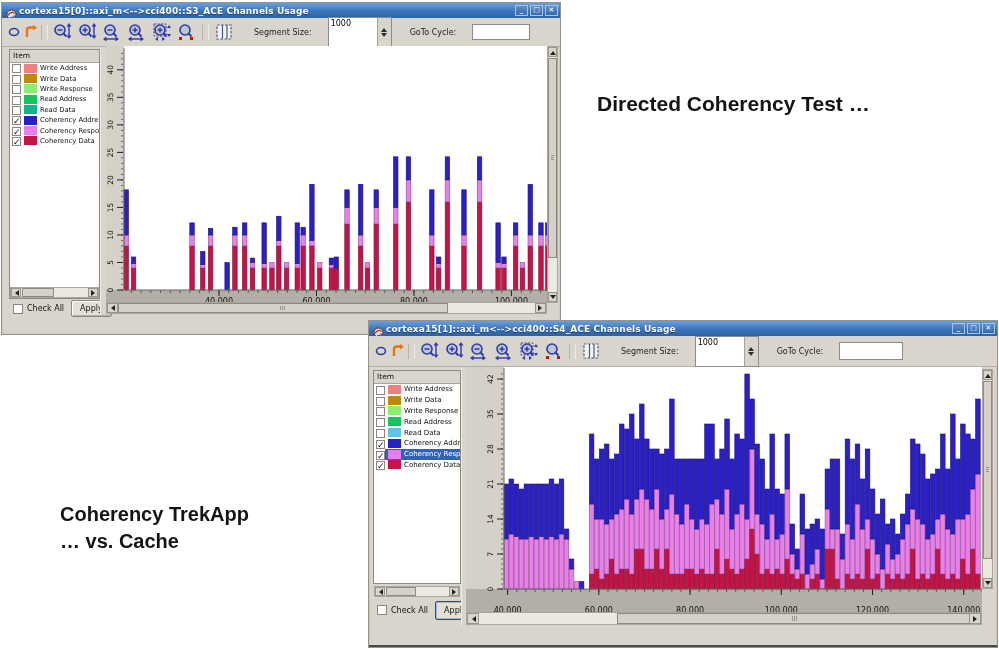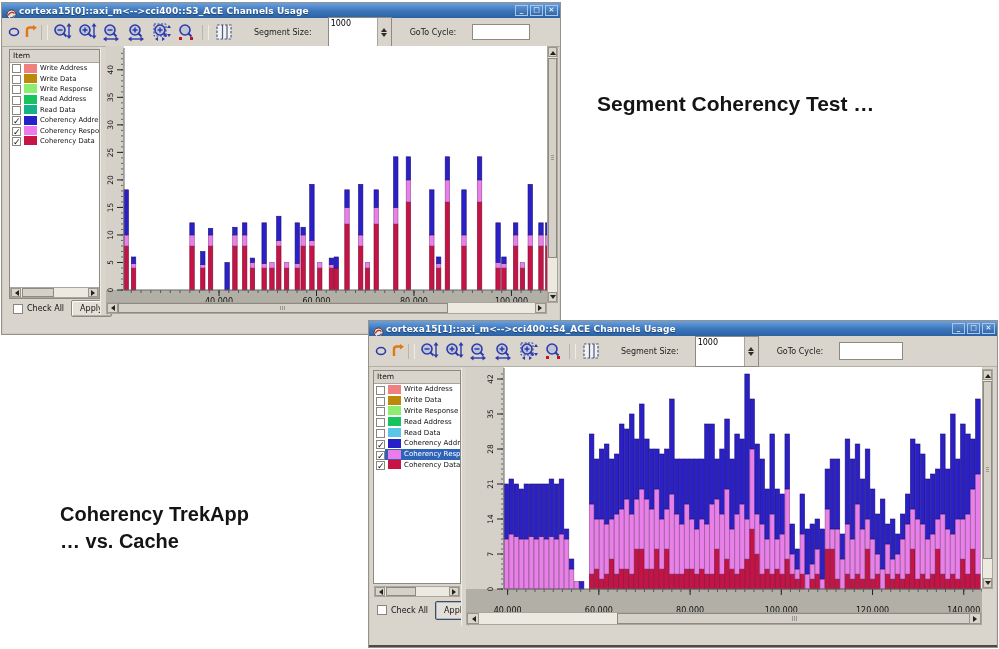--- a/index.html
+++ b/index.html
@@ -66,21 +66,21 @@
        background:repeating-linear-gradient(90deg,#9b978e 0 1px,transparent 1px 2px);}
   .tri{width:0;height:0;border:3px solid transparent;}
   .tri.l{border-right:4px solid #222;margin-left:-2px;}
   .tri.r{border-left:4px solid #222;margin-right:-2px;}
   .tri.u{border-bottom:4px solid #222;margin-top:-2px;}
   .tri.d{border-top:4px solid #222;margin-bottom:-2px;}
 </style>
 </head>
 <body>
 
-<div class="ann" style="left:597px;top:92px;font-size:21px;">Segment Coherency Test …</div>
+<div class="ann" style="left:597px;top:92px;font-size:21px;">Directed Coherency Test …</div>
 <div class="ann" style="left:60px;top:501px;font-size:20px;line-height:27px;">
   <div>Coherency TrekApp</div>
   <div>… vs. Cache</div>
 </div>
 
 <div class="window" style="left:1px;top:2px;width:558px;height:331px;">
   <div class="titlebar">
     <span class="ticon"><svg width="11" height="11" viewBox="0 0 11 11">
           <circle cx="5.5" cy="5.5" r="4.5" fill="#e8e4da" stroke="#5a3030" stroke-width="1"></circle>
           <path d="M2.5 6.5 A3.5 3.5 0 0 1 8.5 4.5" fill="none" stroke="#b03030" stroke-width="1.4"></path>

